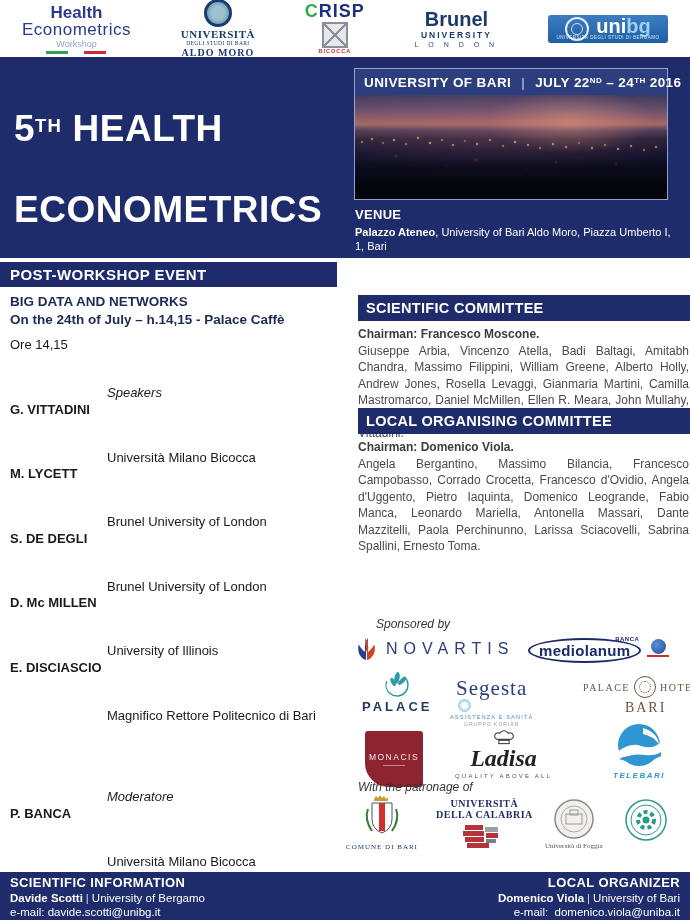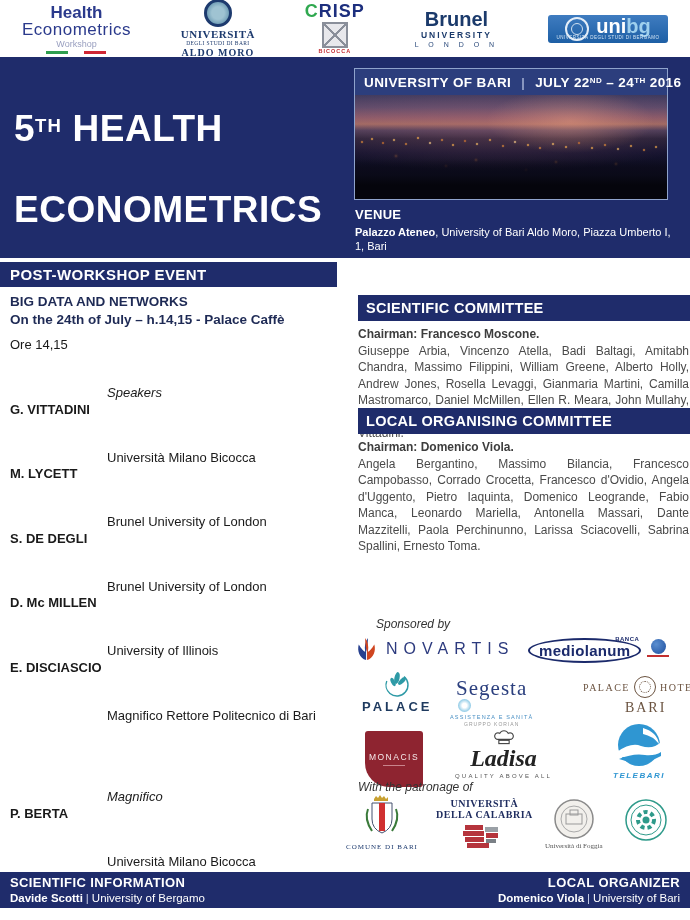--- a/index.html
+++ b/index.html
@@ -138,21 +138,21 @@
   .comune{left:346px;top:795px;}
   .comune .cap{font-size:7px;letter-spacing:1px;color:#1d3a6e;font-family:"Liberation Serif",serif;margin-top:2px;}
   .unical{left:436px;top:799px;color:#1d2b5e;font-family:"Liberation Serif",serif;}
   .unical .l1{font-size:10px;font-weight:bold;letter-spacing:0.5px;line-height:1;}
   .unical .l2{font-size:10px;font-weight:bold;letter-spacing:0.5px;line-height:1;margin-top:1px;}
   .foggia{left:545px;top:798px;}
   .foggia .cap{font-size:7px;color:#555;font-family:"Liberation Serif",serif;margin-top:2px;}
   .seal4{left:624px;top:798px;}
 
   
-  .footer{position:absolute;top:872px;left:0;width:690px;height:36px;background:var(--navy,#1f2c6b);color:#fff;display:flex;justify-content:space-between;padding:4px 10px;box-sizing:border-box;}
+  .footer{position:absolute;top:872px;left:0;width:690px;height:48px;background:var(--navy,#1f2c6b);color:#fff;display:flex;justify-content:space-between;padding:4px 10px;box-sizing:border-box;}
   .footer .col{display:flex;flex-direction:column;line-height:14.5px;}
   .footer .right{text-align:right;}
   .footer .ft{font-size:13px;font-weight:bold;letter-spacing:0.4px;}
   .footer .fl{font-size:11.5px;white-space:pre-wrap;}
   .footer .fl b{font-weight:bold;}
   .footer .sep{margin:0 3px;color:#cfd6ec;}
 </style>
 </head>
 <body>
 
@@ -244,24 +244,24 @@
     <div class="row">
         <span class="name">D. Mc MILLEN</span>
         <span class="affil">University of Illinois</span>
       </div>
     <div class="row">
         <span class="name">E. DISCIASCIO</span>
         <span class="affil">Magnifico Rettore Politecnico di Bari</span>
       </div>
     <div class="row label-row gap">
         <span class="name"></span>
-        <span class="affil">Magnifico</span>
-      </div>
-    <div class="row">
-        <span class="name">P. BERTA</span>
+        <span class="affil">Moderatore</span>
+      </div>
+    <div class="row">
+        <span class="name">P. BANCA</span>
         <span class="affil">Università Milano Bicocca</span>
       </div>
   </div>
 
   <div class="cm-bar cm-sci-bar">SCIENTIFIC COMMITTEE</div>
   <div class="cm-text cm-sci-text">
     <div class="chair">Chairman: Francesco Moscone.</div>
     <div>Giuseppe Arbia, Vincenzo Atella, Badi Baltagi, Amitabh Chandra, Massimo Filippini, William Greene, Alberto Holly, Andrew Jones, Rosella Levaggi, Gianmaria Martini, Camilla Mastromarco, Daniel McMillen, Ellen R. Meara, John Mullahy, Edward Norton, Luigi Siciliani, Jonathan S. Skinner, Giorgio Vittadini.</div>
   </div>
 

